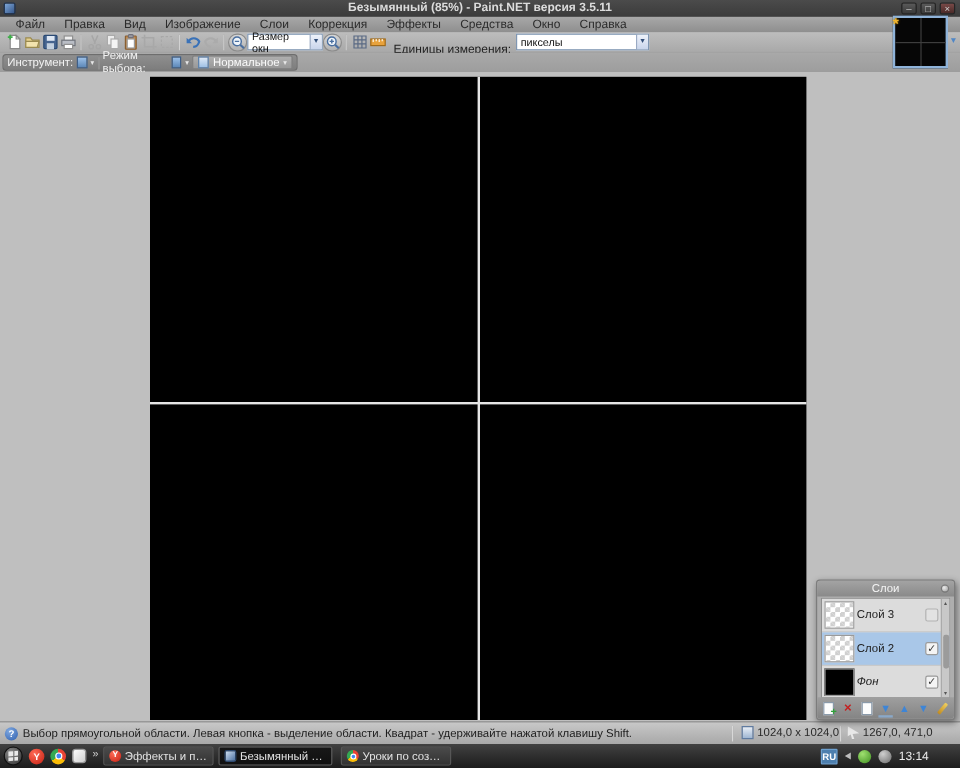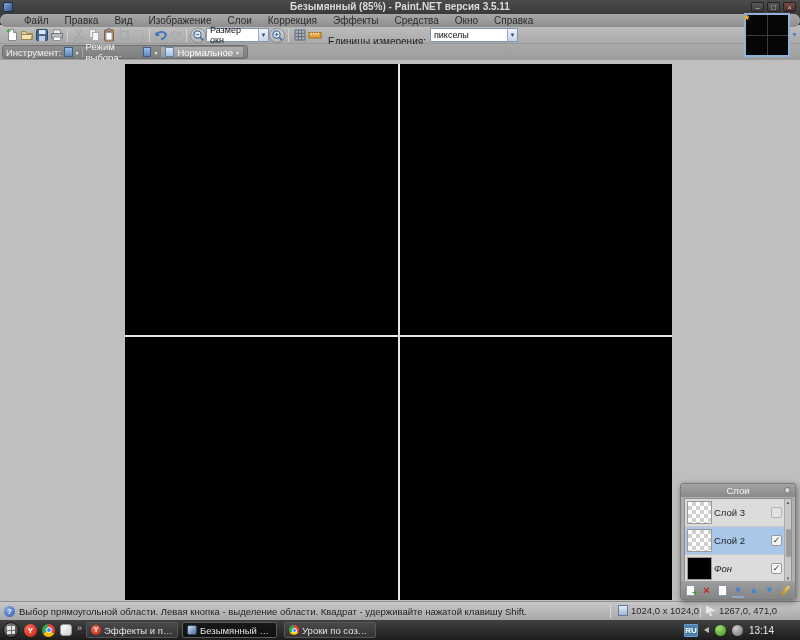--- a/index.html
+++ b/index.html
@@ -12,21 +12,21 @@
   .app-icon { position:absolute; left:3px; top:2px; width:10px; height:10px; border-radius:2px;
     background:linear-gradient(135deg,#7fa8d8,#35568a); border:1px solid #1e3250; }
   .title-text { width:100%; text-align:center; color:#dcdcdc; font-size:10px; font-weight:bold; line-height:14px; }
   .win-controls { position:absolute; right:4px; top:2px; display:flex; gap:3px; }
   .win-btn { width:13px; height:10px; font-size:8px; line-height:9px; text-align:center; color:#cfcfcf;
     background:linear-gradient(#5a5a5a,#3a3a3a); border:1px solid #242424; border-radius:2px; }
   .win-btn.close { background:linear-gradient(#7a4a48,#4a2a28); }
 
   
   .menubar { position:absolute; left:0; top:14px; width:800px; height:13px;
-    background:linear-gradient(#a8a8a8,#8e8e8e); display:flex; align-items:center; padding-left:16px;border-radius:6px; }
+    background:linear-gradient(#a8a8a8,#8e8e8e); display:flex; align-items:center; padding-left:5px; }
   .menu-item { font-size:10px; color:#2b2b2b; padding:0 8px; line-height:13px; }
 
   
   .toolbar1 { position:absolute; left:0; top:27px; width:800px; height:17px;
     background:linear-gradient(#bdbdbd,#a9a9a9); display:flex; align-items:center; padding-left:4px; border-bottom:1px solid #9a9a9a;}
   .ic { width:15px; height:16px; display:inline-flex; align-items:center; justify-content:center; flex:0 0 auto; }
   .sep { width:1px; height:13px; background:#8c8c8c; border-right:1px solid #d2d2d2; margin:0 3px; flex:0 0 auto; }
   .roundbtn { border:1px solid #8b8b8b; border-radius:8px; background:linear-gradient(#d6d6d6,#b2b2b2); width:16px; height:15px; }
   .combo { height:14px; background:#fff; border:1px solid #7f96b2; font-size:9px; color:#111;
     display:inline-flex; align-items:center; padding-left:3px; gap:3px; flex:0 0 auto; }
@@ -278,21 +278,21 @@
           <path d="M2 2h10v10H2z M2 5.3h10 M2 8.6h10 M5.3 2v10 M8.6 2v10" fill="none" stroke="#5a6a84" stroke-width="1"></path>
         </svg>
       </span>
     <span class="ic">
         <svg width="14" height="14" viewBox="0 0 14 14">
           <rect x="1" y="4.5" width="12" height="5.5" fill="#e8a23c" stroke="#a06a1a"></rect>
           <path d="M3 4.5v2.5 M5.5 4.5v1.8 M8 4.5v2.5 M10.5 4.5v1.8" stroke="#fff" stroke-width="0.9"></path>
         </svg>
       </span>
     <span class="tb-label">Единицы измерения:</span>
-    <span class="combo" style="width:88px;align-items:center;">
+    <span class="combo" style="width:111px;align-items:center;">
       <span style="flex:1;">пикселы</span>
       <span class="arr">▼</span>
     </span>
   </div>
 
   <div class="toolbar2">
     <div class="tool-group">
       <span class="tg-label">Инструмент:</span>
       <span class="mini-swatch"></span>
       <span class="mini-arr">▾</span>

